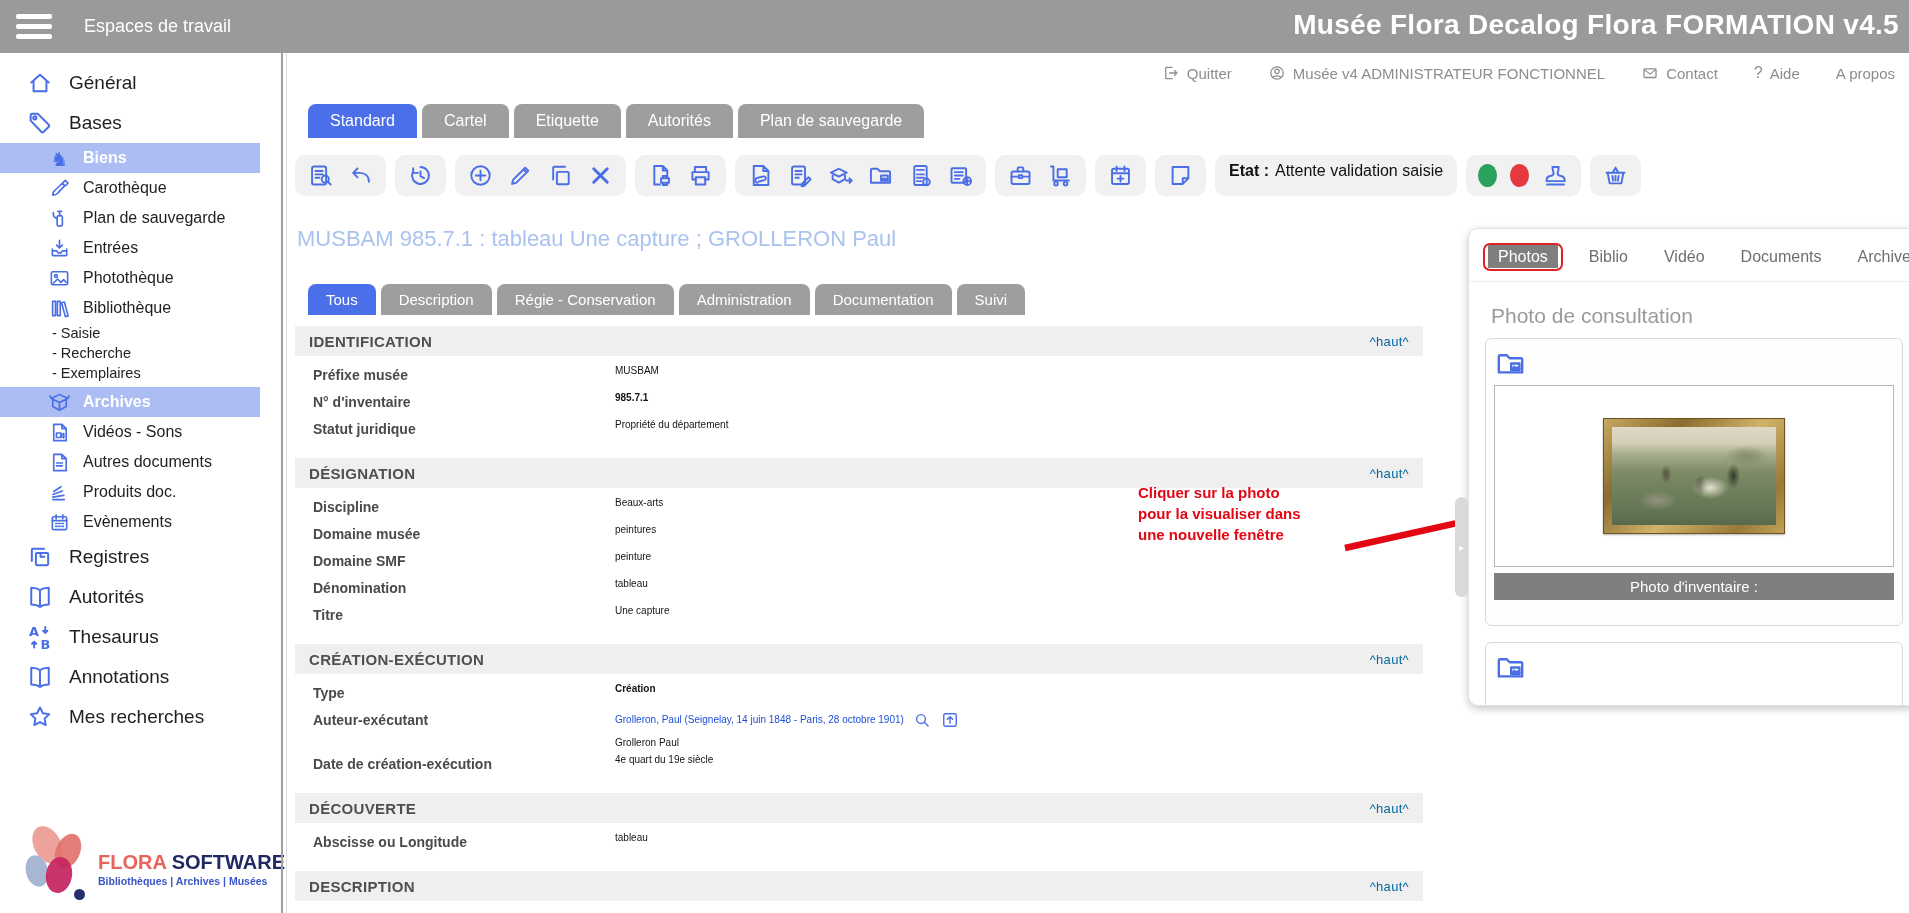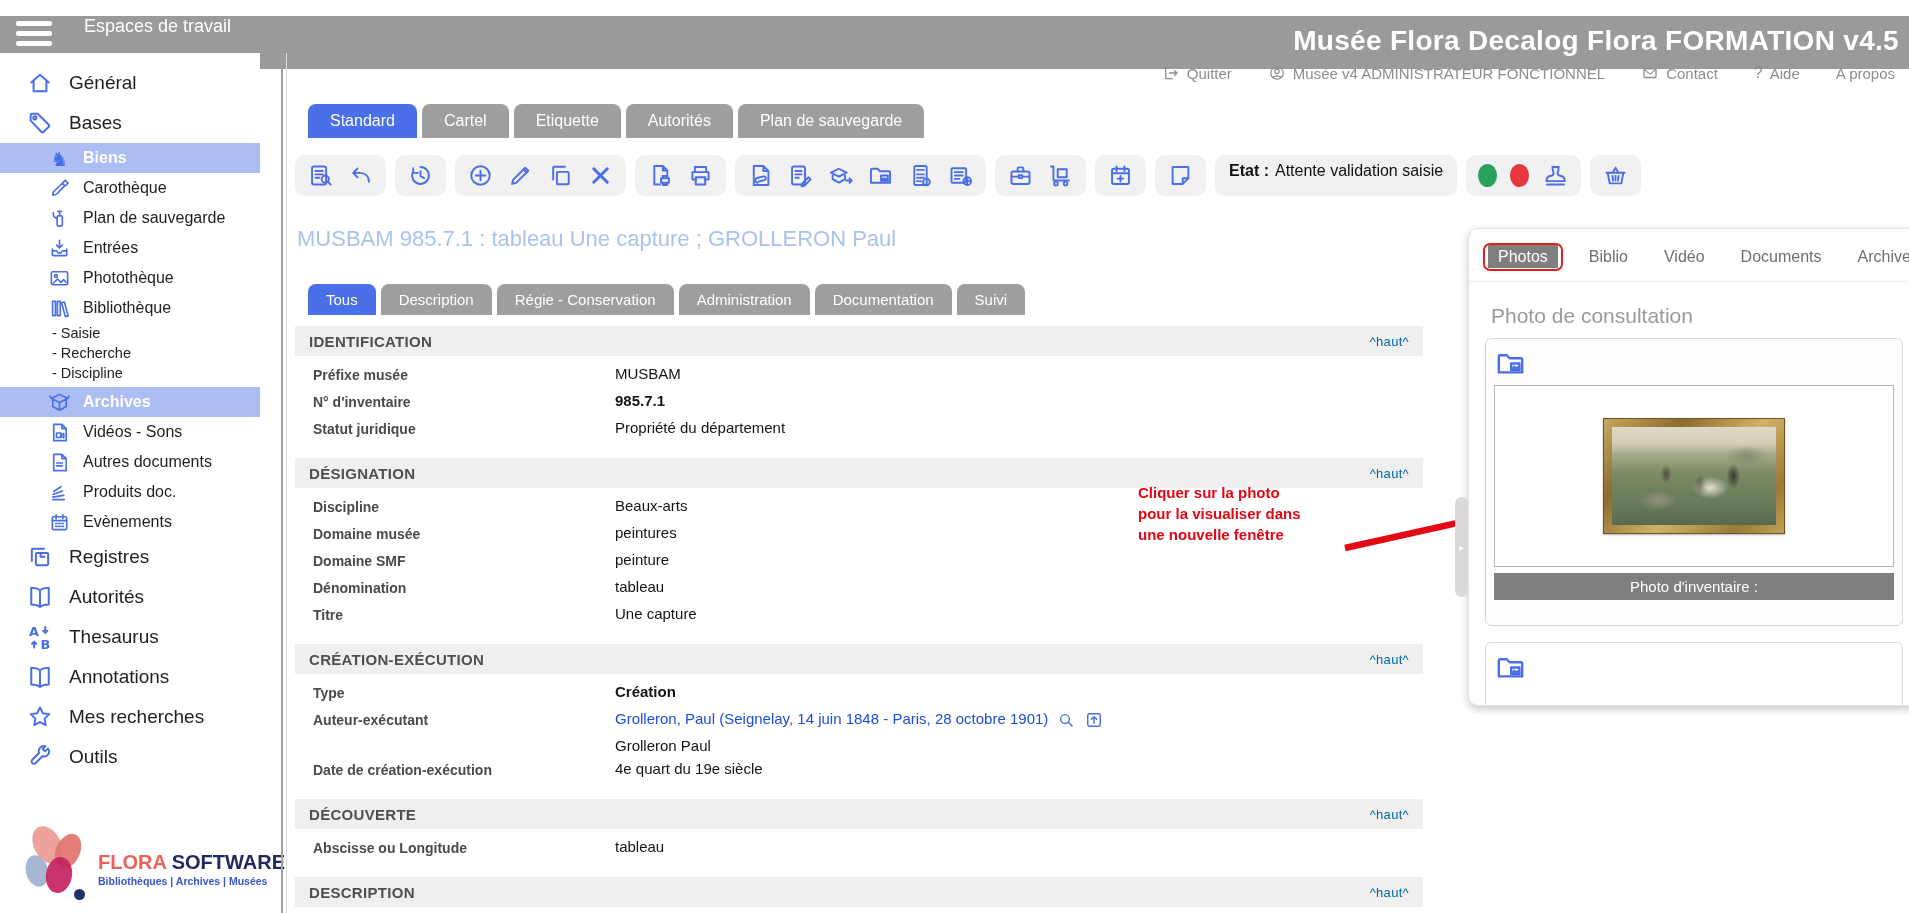--- a/index.html
+++ b/index.html
@@ -3,21 +3,21 @@
 <meta charset="utf-8">
 <style>
   html,body{margin:0;padding:0;background:#fff;font-family:"Liberation Sans",sans-serif;}
   #app{position:relative;width:1909px;height:913px;overflow:hidden;background:#fff;}
 
   
   .st{fill:none;stroke:currentColor;stroke-width:1.7;stroke-linecap:round;stroke-linejoin:round;}
   .ic{display:inline-block;vertical-align:middle;color:#4a6ee6;flex:none;}
 
   
-  .topbar{position:absolute;left:0;top:16px;width:100%;height:53px;background:#9a9a9a;color:#fff;display:flex;}
+  .topbar{position:absolute;left:0;top:0;width:100%;height:53px;background:#9a9a9a;color:#fff;display:flex;align-items:center;}
   .hamburger{width:36px;margin-left:16px;cursor:pointer;}
   .hamburger span{display:block;height:5px;background:#fff;border-radius:2px;margin:5px 0;}
   .ws{margin-left:32px;font-size:18px;}
   .apptitle{position:absolute;right:10px;top:9px;font-size:28px;font-weight:600;letter-spacing:.3px;}
 
   
   .sidebar{position:absolute;left:0;top:53px;width:260px;bottom:0;background:#fff;padding-top:10px;box-sizing:border-box;}
   .splitter{position:absolute;left:281px;top:53px;width:2px;bottom:0;background:#9f9f9f;}
   .splitter2{position:absolute;left:286px;top:53px;width:1px;bottom:0;background:#dedede;}
   .s1{display:flex;align-items:center;gap:15px;height:40px;padding-left:26px;font-size:19px;color:#1f1f1f;cursor:pointer;}
@@ -69,21 +69,21 @@
   .rectabs{position:absolute;left:308px;top:284px;display:flex;gap:5px;}
   .rtab{background:#9e9e9e;color:#fff;font-size:15px;padding:7px 18px;border-radius:8px 8px 0 0;cursor:pointer;}
   .rtab.active{background:#4a6fe8;}
 
   .sections{position:absolute;left:295px;top:326px;width:1128px;}
   .secbar{height:30px;background:#efefef;display:flex;align-items:center;padding:0 14px;font-weight:bold;color:#4f4f4f;font-size:15px;letter-spacing:.3px;}
   .secbar .haut{margin-left:auto;font-weight:normal;color:#0369a1;font-size:13px;cursor:pointer;}
   .rows{padding:9px 0 12px 18px;}
   .row{display:flex;align-items:flex-start;margin-bottom:6px;min-height:21px;}
   .row .lbl{width:302px;font-weight:bold;color:#4a4a4a;font-size:14px;padding-top:2px;flex:none;}
-  .row .val{font-size:15px;color:#141414;}
+  .row .val{font-size:10px;color:#141414;}
   .val.b{font-weight:bold;}
   .alink{color:#1d4ed8;text-decoration:none;cursor:pointer;}
   .inlic{width:20px;height:20px;margin-left:8px;cursor:pointer;}
   .secondline{margin-top:7px;color:#141414;}
 
   
   .annot{position:absolute;left:1138px;top:482px;color:#e30613;font-weight:bold;font-size:15px;line-height:21px;}
   .redarrow{position:absolute;left:1335px;top:462px;pointer-events:none;}
 
   
@@ -352,21 +352,21 @@
         <span>Photothèque</span>
       </div>
     <div class="s2">
         <svg class="ic">
           <use href="#i-books"></use>
         </svg>
         <span>Bibliothèque</span>
       </div>
     <div class="s3">- Saisie</div>
     <div class="s3">- Recherche</div>
-    <div class="s3">- Discipline</div>
+    <div class="s3">- Exemplaires</div>
     <div class="gap4"></div>
     <div class="s2 sel">
         <svg class="ic">
           <use href="#i-openbox"></use>
         </svg>
         <span>Archives</span>
       </div>
     <div class="s2">
         <svg class="ic">
           <use href="#i-videodoc"></use>
@@ -413,26 +413,20 @@
         <svg class="ic">
           <use href="#i-openbook"></use>
         </svg>
         <span>Annotations</span>
       </div>
     <div class="s1">
         <svg class="ic">
           <use href="#i-star"></use>
         </svg>
         <span>Mes recherches</span>
-      </div>
-    <div class="s1">
-        <svg class="ic">
-          <use href="#i-wrench"></use>
-        </svg>
-        <span>Outils</span>
       </div>
 
     <div class="logo">
       <div class="petals">
         <div class="petal p1"></div>
           <div class="petal p2"></div>
           <div class="petal p3"></div>
           <div class="petal p4"></div>
           <div class="pdot"></div>
       </div>

